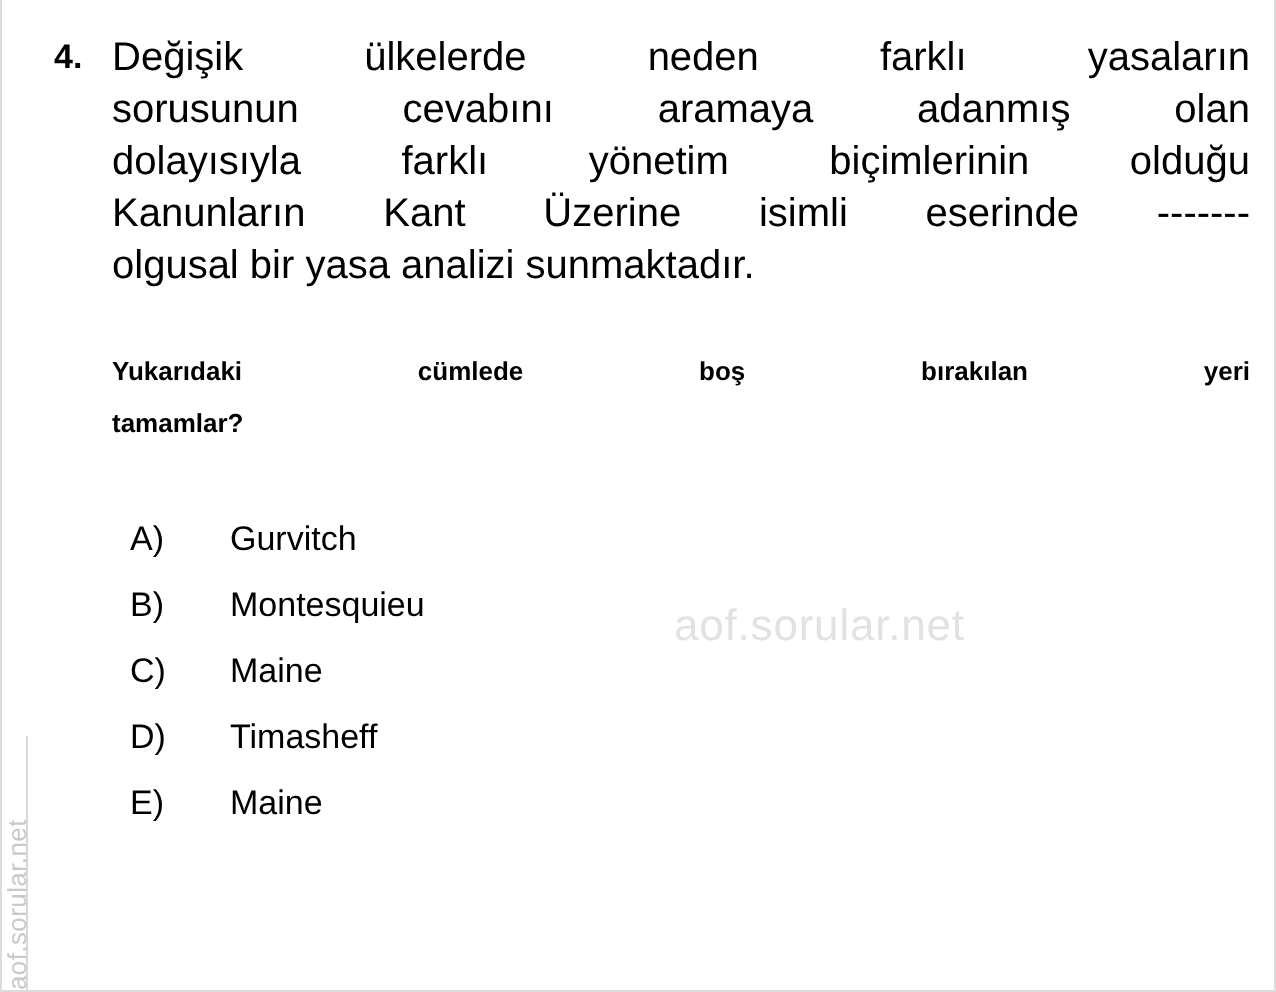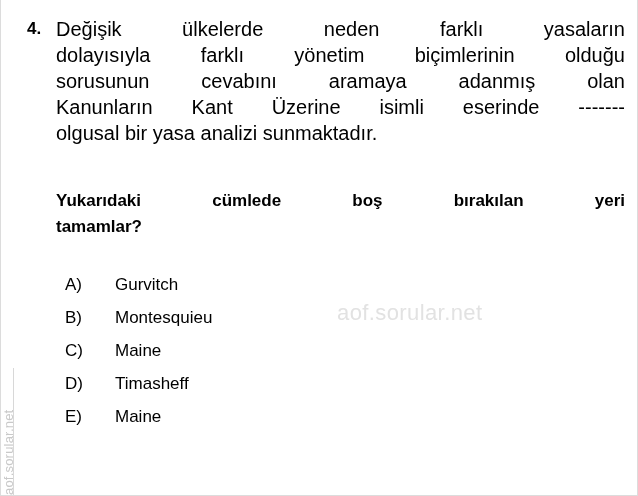--- a/index.html
+++ b/index.html
@@ -112,22 +112,22 @@
     display: block;
     text-align: justify;
     text-align-last: justify;
   }
   .last-line {
     display: block;
     text-align: left;
   }
 
   .prompt {
-    margin-top: 42px;
-    font-size: 17px;
+    margin-top: 27px;
+    font-size: 13px;
     font-weight: bold;
     line-height: 26px;
   }
   .prompt .justify-line {
     text-align-last: justify;
   }
   .prompt .last-line {
     text-align-last: left;
     text-align: right;
   }
@@ -163,22 +163,22 @@
 
   <div class="center-watermark">aof.sorular.net</div>
 
   <div class="content">
 
     <div class="question-row">
       <div class="q-number">4.</div>
       <div class="q-body">
         <div class="q-text">
           <span class="justify-line">Değişik ülkelerde neden farklı yasaların</span>
+          <span class="justify-line">sorusunun cevabını aramaya adanmış olan</span>
           <span class="justify-line">dolayısıyla farklı yönetim biçimlerinin olduğu</span>
-          <span class="justify-line">sorusunun cevabını aramaya adanmış olan</span>
           <span class="justify-line">Kanunların Kant Üzerine isimli eserinde -------</span>
           <span class="last-line">olgusal bir yasa analizi sunmaktadır.</span>
         </div>
 
         <div class="prompt">
           <span class="justify-line">Yukarıdaki cümlede boş bırakılan yeri</span>
           <span class="last-line">tamamlar?</span>
         </div>
       </div>
     </div>

